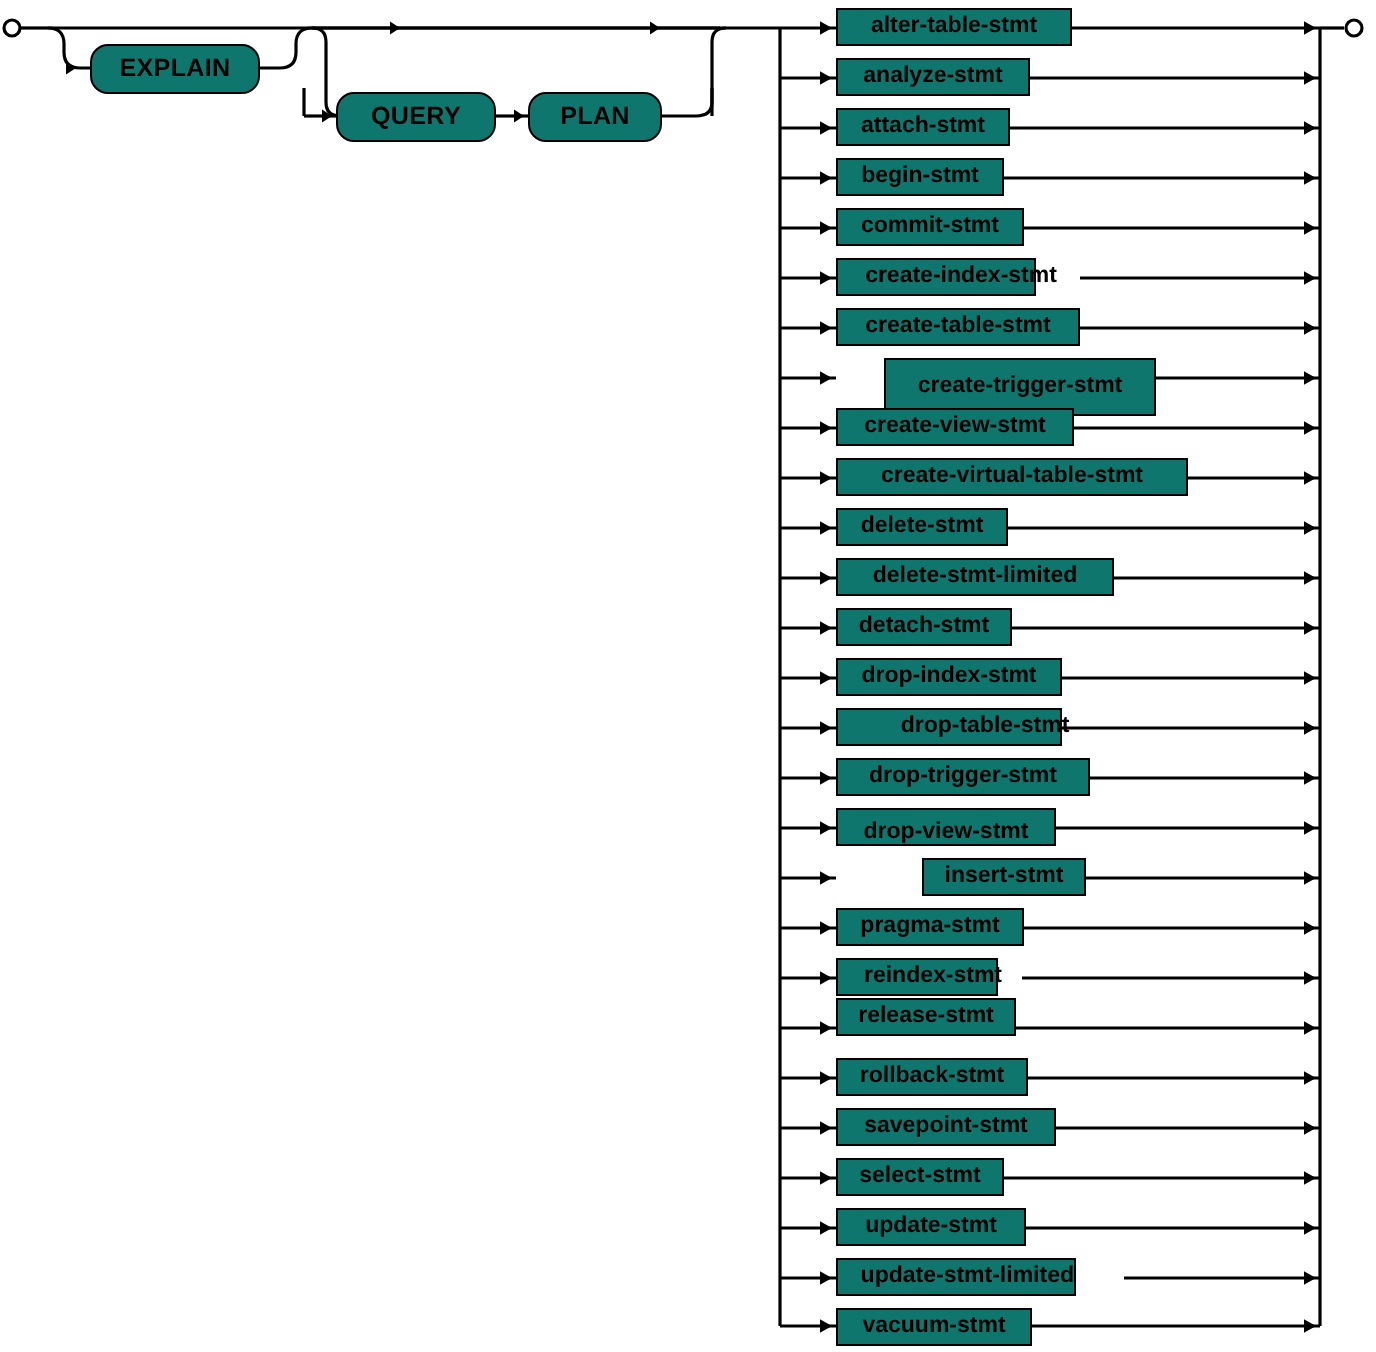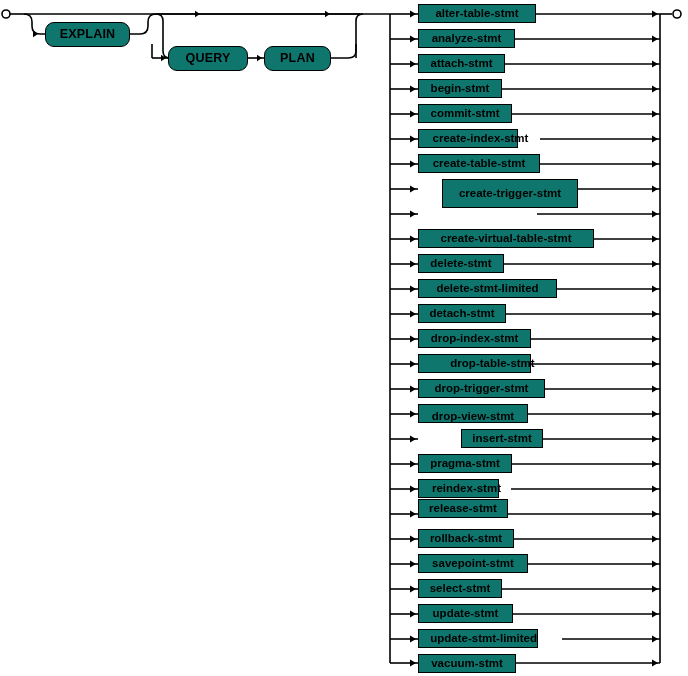--- a/index.html
+++ b/index.html
@@ -255,20 +255,23 @@
   </div>
   <div class="node rule" style="left:418px; top:129px; width:100px; height:19px;padding-left:25px;">
     <span>create-index-stmt</span>
   </div>
   <div class="node rule" style="left:418px; top:154px; width:122px; height:19px;">
     <span>create-table-stmt</span>
   </div>
   <div class="node rule" style="left:418px; top:179px; width:136px; height:29px;margin-left:24px;">
     <span>create-trigger-stmt</span>
   </div>
+  <div class="node rule" style="left:418px; top:204px; width:119px; height:19px;">
+    <span>create-view-stmt</span>
+  </div>
   <div class="node rule" style="left:418px; top:229px; width:176px; height:19px;">
     <span>create-virtual-table-stmt</span>
   </div>
   <div class="node rule" style="left:418px; top:254px; width:86px; height:19px;">
     <span>delete-stmt</span>
   </div>
   <div class="node rule" style="left:418px; top:279px; width:139px; height:19px;">
     <span>delete-stmt-limited</span>
   </div>
   <div class="node rule" style="left:418px; top:304px; width:88px; height:19px;">

